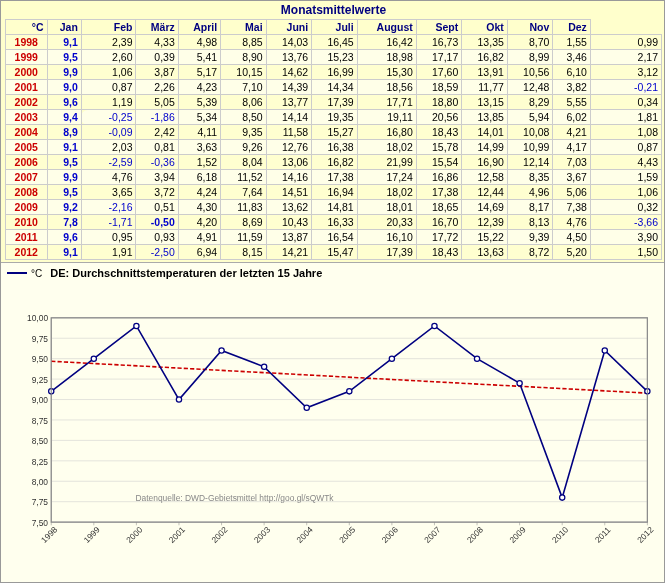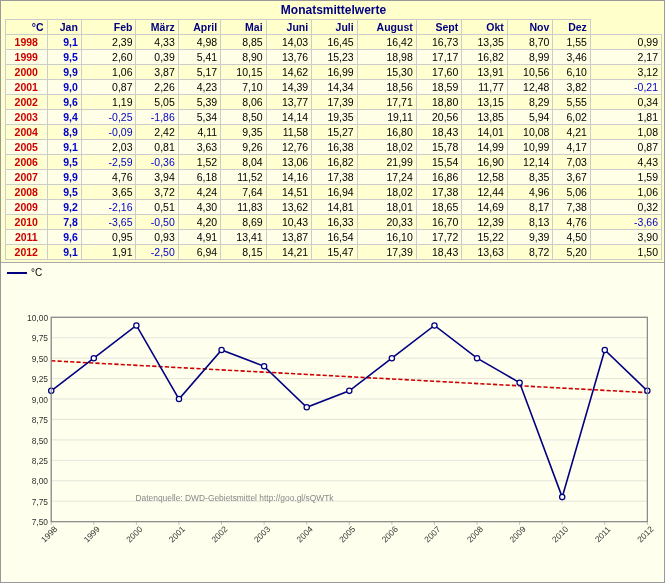--- a/index.html
+++ b/index.html
@@ -312,40 +312,40 @@
             <td>18,01</td>
             <td>18,65</td>
             <td>14,69</td>
             <td>8,17</td>
             <td>7,38</td>
             <td>0,32</td>
           </tr>
           <tr>
             <td class="year-col">2010</td>
             <td class="annual-col">7,8</td>
-            <td style="color: rgb(0, 0, 204);">-3,65</td>
-            <td style="color: rgb(0, 0, 204);">-0,50</td>
+            <td style="color: rgb(0, 0, 204);">-1,71</td>
+            <td style="color: rgb(0, 0, 204); font-weight: bold;">-0,50</td>
             <td>4,20</td>
             <td>8,69</td>
             <td>10,43</td>
             <td>16,33</td>
             <td>20,33</td>
             <td>16,70</td>
             <td>12,39</td>
             <td>8,13</td>
             <td>4,76</td>
             <td style="color: rgb(0, 0, 204); padding-left: 24px;">-3,66</td>
           </tr>
           <tr>
             <td class="year-col">2011</td>
             <td class="annual-col">9,6</td>
             <td>0,95</td>
             <td>0,93</td>
             <td>4,91</td>
-            <td>13,41</td>
+            <td>11,59</td>
             <td>13,87</td>
             <td>16,54</td>
             <td>16,10</td>
             <td>17,72</td>
             <td>15,22</td>
             <td>9,39</td>
             <td>4,50</td>
             <td>3,90</td>
           </tr>
           <tr>
@@ -365,20 +365,21 @@
             <td>1,50</td>
           </tr>
         </tbody>
     </table>
   </div>
 
   <div class="chart-section">
     <div class="chart-legend">
       <div class="legend-line"></div>
       <span>°C</span>
+      <span class="chart-title">DE: Durchschnittstemperaturen der letzten 15 Jahre</span>
     </div>
     <div class="chart-wrapper">
       <svg class="chart-svg" id="chart-svg" viewBox="0 0 620 230" preserveAspectRatio="xMidYMid meet">
 
       <rect x="42" y="8" width="566" height="194" fill="#ffffee" stroke="#aaa"></rect>
           <line x1="42" y1="8" x2="608" y2="8" stroke="#ccc" stroke-width="0.5"></line>
           <text x="39" y="11.5" text-anchor="end" font-size="8" fill="#333">10,00</text>
           <line x1="42" y1="27.400000000000006" x2="608" y2="27.400000000000006" stroke="#ccc" stroke-width="0.5"></line>
           <text x="39" y="30.900000000000006" text-anchor="end" font-size="8" fill="#333">9,75</text>
           <line x1="42" y1="46.79999999999998" x2="608" y2="46.79999999999998" stroke="#ccc" stroke-width="0.5"></line>

